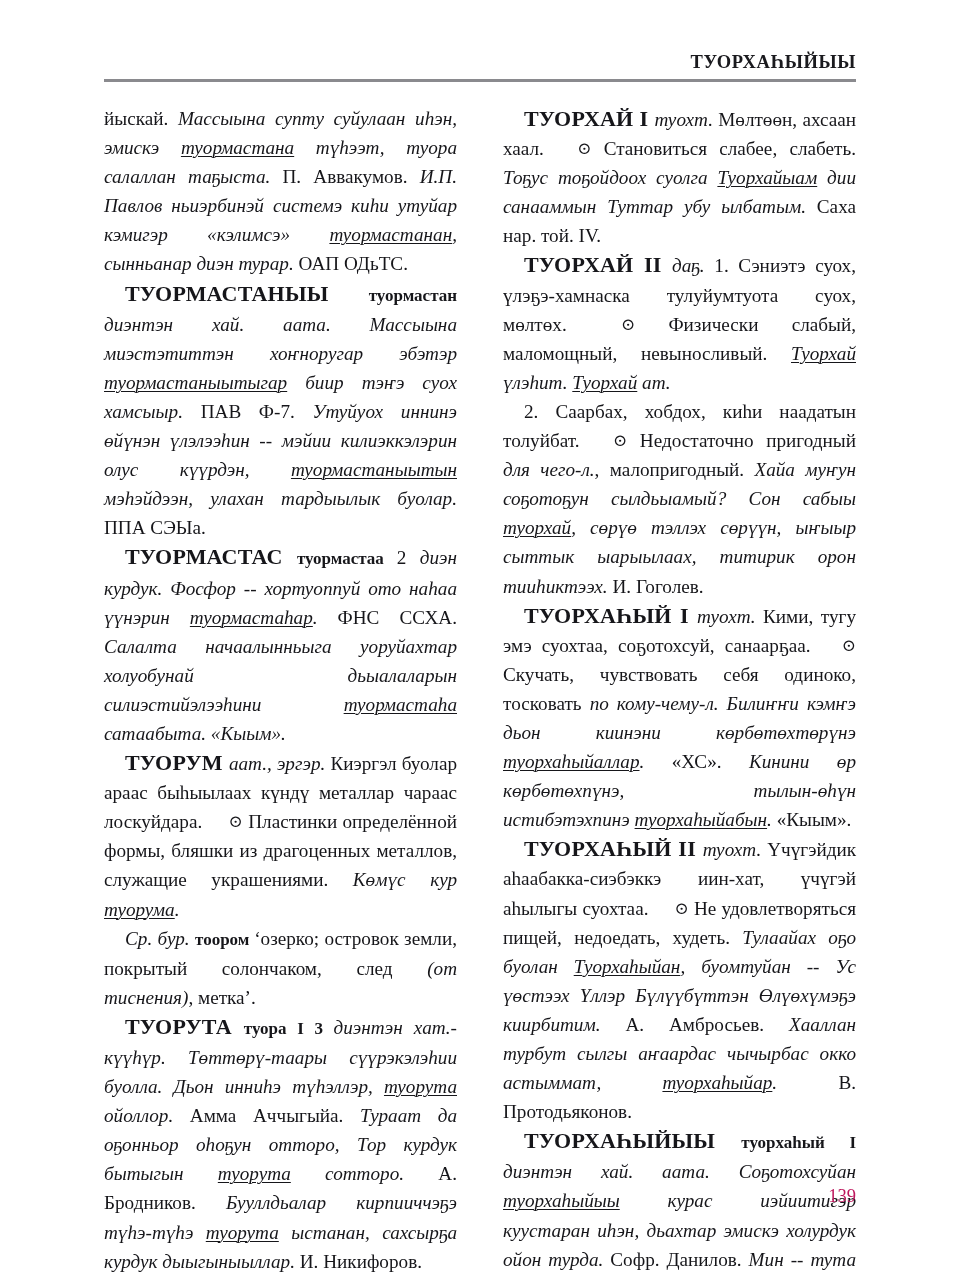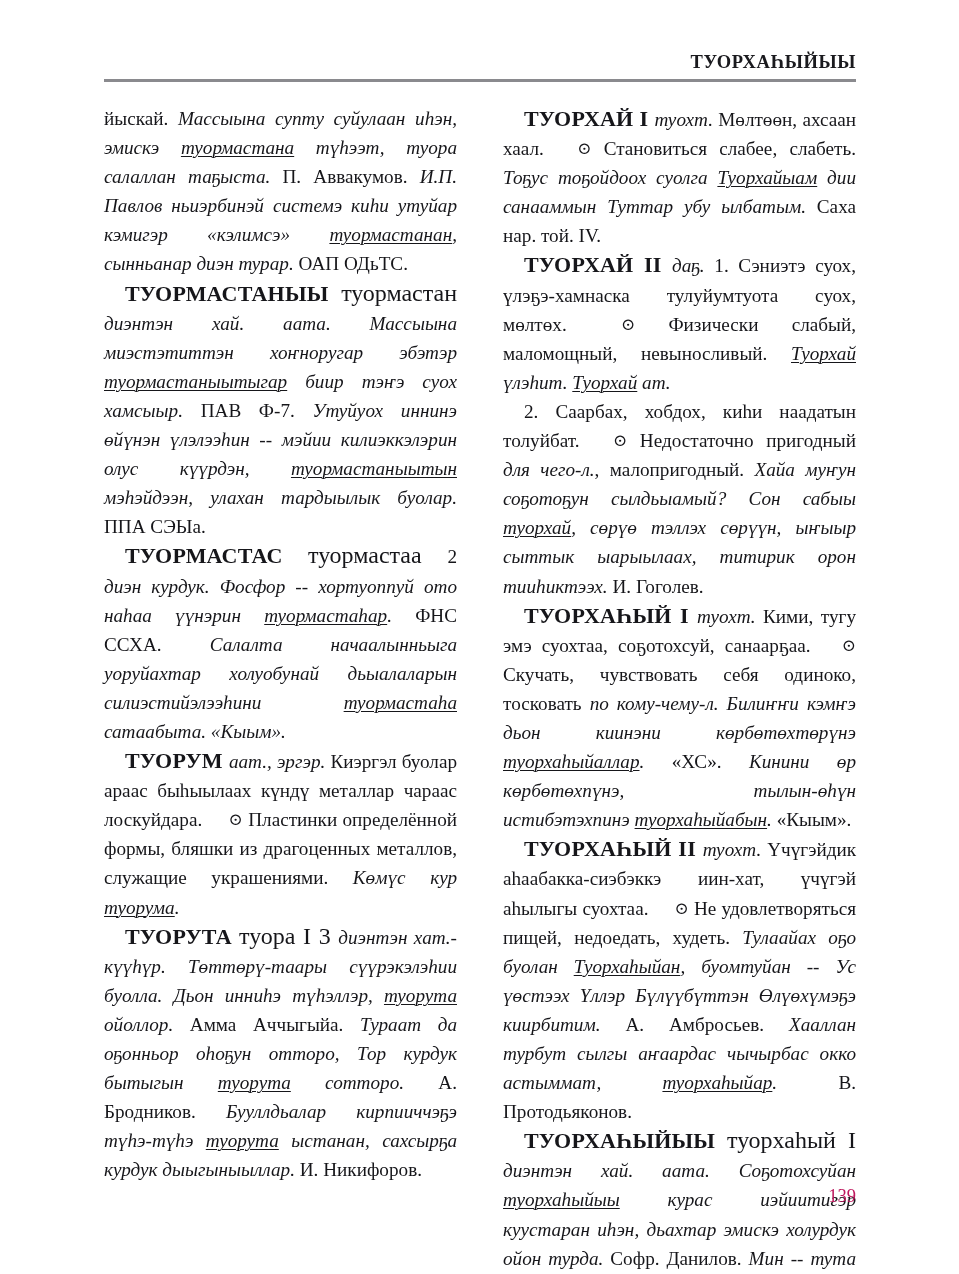--- a/index.html
+++ b/index.html
@@ -81,22 +81,22 @@
 
   
   .hw {            
     font-style: normal;
     font-weight: 700;
     font-size: 22px;
     letter-spacing: 0.2px;
   }
   .hwsm {          
     font-style: normal;
-    font-weight: 400;
-    font-size: 24px;
+    font-weight: 700;
+    font-size: 17px;
   }
   .rom {           
     font-style: normal;
   }
   .it {            
     font-style: italic;
   }
   .ul {            
     font-style: italic;
     text-decoration: underline;
@@ -136,20 +136,21 @@
     <span class="header-title">ТУОРХАҺЫЙЫЫ</span>
   </div>
   <div class="header-rule"></div>
 
   <div class="columns">
     <div class="col col-left" id="col-left">
         <p class="blk noindent"><span class="rom">йыскай. </span><span class="it">Массыына суптy суйулаан иһэн, эмискэ </span><span class="ul">туормастана</span><span class="it"> түһээт, туора салаллан таҕыста.</span><span class="rom"> П. Аввакумов. </span><span class="it">И.П. Павлов ньиэрбинэй системэ киһи утуйар кэмигэр «кэлимсэ» </span><span class="ul">туормастанан</span><span class="it">, сынньанар диэн турар.</span><span class="rom"> ОАП ОДьТС.</span></p>
         <p class="blk indent"><span class="hw">ТУОРМАСТАНЫЫ </span><span class="hwsm">туормастан </span><span class="it">диэнтэн хай. аата. Массыына миэстэтиттэн хоҥноругар эбэтэр </span><span class="ul">туормастаныытыгар</span><span class="it"> биир тэҥэ суох хамсыыр.</span><span class="rom"> ПАВ Ф-7. </span><span class="it">Утуйуох иннинэ өйүнэн үлэлээһин -- мэйии килиэккэлэрин олус күүрдэн, </span><span class="ul">туормастаныытын</span><span class="it"> мэһэйдээн, улахан тардыылык буолар.</span><span class="rom"> ППА СЭЫа.</span></p>
         <p class="blk indent"><span class="hw">ТУОРМАСТАС </span><span class="hwsm">туормастаа </span><span class="sense">2 </span><span class="it">диэн курдук. Фосфор -- хортуоппуй ото наһаа үүнэрин </span><span class="ul">туормастаһар</span><span class="it">.</span><span class="rom"> ФНС ССХА. </span><span class="it">Салалта начаалынньыга уоруйахтар холуобунай дьыалаларын силиэстийэлээһини </span><span class="ul">туормастаһа</span><span class="it"> сатаабыта. «Кыым».</span></p>
         <p class="blk indent"><span class="hw">ТУОРУМ </span><span class="it">аат., эргэр.</span><span class="rom"> Киэргэл буолар араас быһыылаах күндү металлар чараас лоскуйдара. </span><span class="marker">⊙</span><span class="rom"> Пластинки определённой формы, бляшки из драгоценных металлов, служащие украшениями. </span><span class="it">Көмүс кур </span><span class="ul">туорума</span><span class="it">.</span></p>
+        <p class="blk indent"><span class="it">Ср. бур. </span><span class="hwsm">тоором </span><span class="rom">‘озерко; островок земли, покрытый солончаком, след </span><span class="it">(от тиснения)</span><span class="rom">, метка’.</span></p>
         <p class="blk indent"><span class="hw">ТУОРУТА </span><span class="hwsm">туора I 3 </span><span class="it">диэнтэн хат.-күүһүр. Төттөрү-таары сүүрэкэлэһии буолла. Дьон инниһэ түһэллэр, </span><span class="ul">туорута</span><span class="it"> ойоллор.</span><span class="rom"> Амма Аччыгыйа. </span><span class="it">Тураат да оҕонньор оһоҕун отторо, Тор курдук бытыгын </span><span class="ul">туорута</span><span class="it"> сотторо.</span><span class="rom"> А. Бродников. </span><span class="it">Бууллдьалар кирпииччэҕэ түһэ-түһэ </span><span class="ul">туорута</span><span class="it"> ыстанан, сахсырҕа курдук дыыгыныыллар.</span><span class="rom"> И. Никифоров.</span></p>
       </div>
     <div class="col col-right" id="col-right">
         <p class="blk indent"><span class="hw">ТУОРХАЙ I </span><span class="it">туохт.</span><span class="rom"> Мөлтөөн, ахсаан хаал. </span><span class="marker">⊙</span><span class="rom"> Становиться слабее, слабеть. </span><span class="it">Тоҕус тоҕойдоох суолга </span><span class="ul">Туорхайыам</span><span class="it"> дии санааммын Туттар убу ылбатым.</span><span class="rom"> Саха нар. той. IV.</span></p>
         <p class="blk indent"><span class="hw">ТУОРХАЙ II </span><span class="it">даҕ. </span><span class="sense">1. </span><span class="rom">Сэниэтэ суох, үлэҕэ-хамнаска тулуйумтуота суох, мөлтөх. </span><span class="marker">⊙</span><span class="rom"> Физически слабый, маломощный, невыносливый. </span><span class="ul">Туорхай</span><span class="it"> үлэһит. </span><span class="ul">Туорхай</span><span class="it"> ат.</span></p>
         <p class="blk indent"><span class="sense">2. </span><span class="rom">Саарбах, хобдох, киһи наадатын толуйбат. </span><span class="marker">⊙</span><span class="rom"> Недостаточно пригодный </span><span class="it">для чего-л.</span><span class="rom">, малопригодный. </span><span class="it">Хайа муҥун соҕотоҕун сылдьыамый? Сон сабыы </span><span class="ul">туорхай</span><span class="it">, сөрүө тэллэх сөрүүн, ыҥыыр сыттык ыарыылаах, титирик орон тииһиктээх.</span><span class="rom"> И. Гоголев.</span></p>
         <p class="blk indent"><span class="hw">ТУОРХАҺЫЙ I </span><span class="it">туохт.</span><span class="rom"> Кими, тугу эмэ суохтаа, соҕотохсуй, санаарҕаа. </span><span class="marker">⊙</span><span class="rom"> Скучать, чувствовать себя одиноко, тосковать </span><span class="it">по кому-чему-л. Билиҥҥи кэмҥэ дьон киинэни көрбөтөхтөрүнэ </span><span class="ul">туорхаһыйаллар</span><span class="it">.</span><span class="rom"> «ХС». </span><span class="it">Кинини өр көрбөтөхпүнэ, тылын-өһүн истибэтэхпинэ </span><span class="ul">туорхаһыйабын</span><span class="it">.</span><span class="rom"> «Кыым».</span></p>
         <p class="blk indent"><span class="hw">ТУОРХАҺЫЙ II </span><span class="it">туохт.</span><span class="rom"> Үчүгэйдик аһаабакка-сиэбэккэ иин-хат, үчүгэй аһылыгы суохтаа. </span><span class="marker">⊙</span><span class="rom"> Не удовлетворяться пищей, недоедать, худеть. </span><span class="it">Тулаайах оҕо буолан </span><span class="ul">Туорхаһыйан</span><span class="it">, буомтуйан -- Ус үөстээх Үллэр Бүлүүбүттэн Өлүөхүмэҕэ киирбитим.</span><span class="rom"> А. Амбросьев. </span><span class="it">Хааллан турбут сылгы аҥаардас чычырбас окко астыммат, </span><span class="ul">туорхаһыйар</span><span class="it">.</span><span class="rom"> В. Протодьяконов.</span></p>
         <p class="blk indent"><span class="hw">ТУОРХАҺЫЙЫЫ </span><span class="hwsm">туорхаһый I </span><span class="it">диэнтэн хай. аата. Соҕотохсуйан </span><span class="ul">туорхаһыйыы</span><span class="it"> курас иэйиитигэр куустаран иһэн, дьахтар эмискэ холурдук ойон турда.</span><span class="rom"> Софр. Данилов. </span><span class="it">Мин -- тута дьэгдьийэ түстүм, </span><span class="ul">туорхаһыйыым</span><span class="it"> ханна да суох буолла.</span></p>
       </div>

